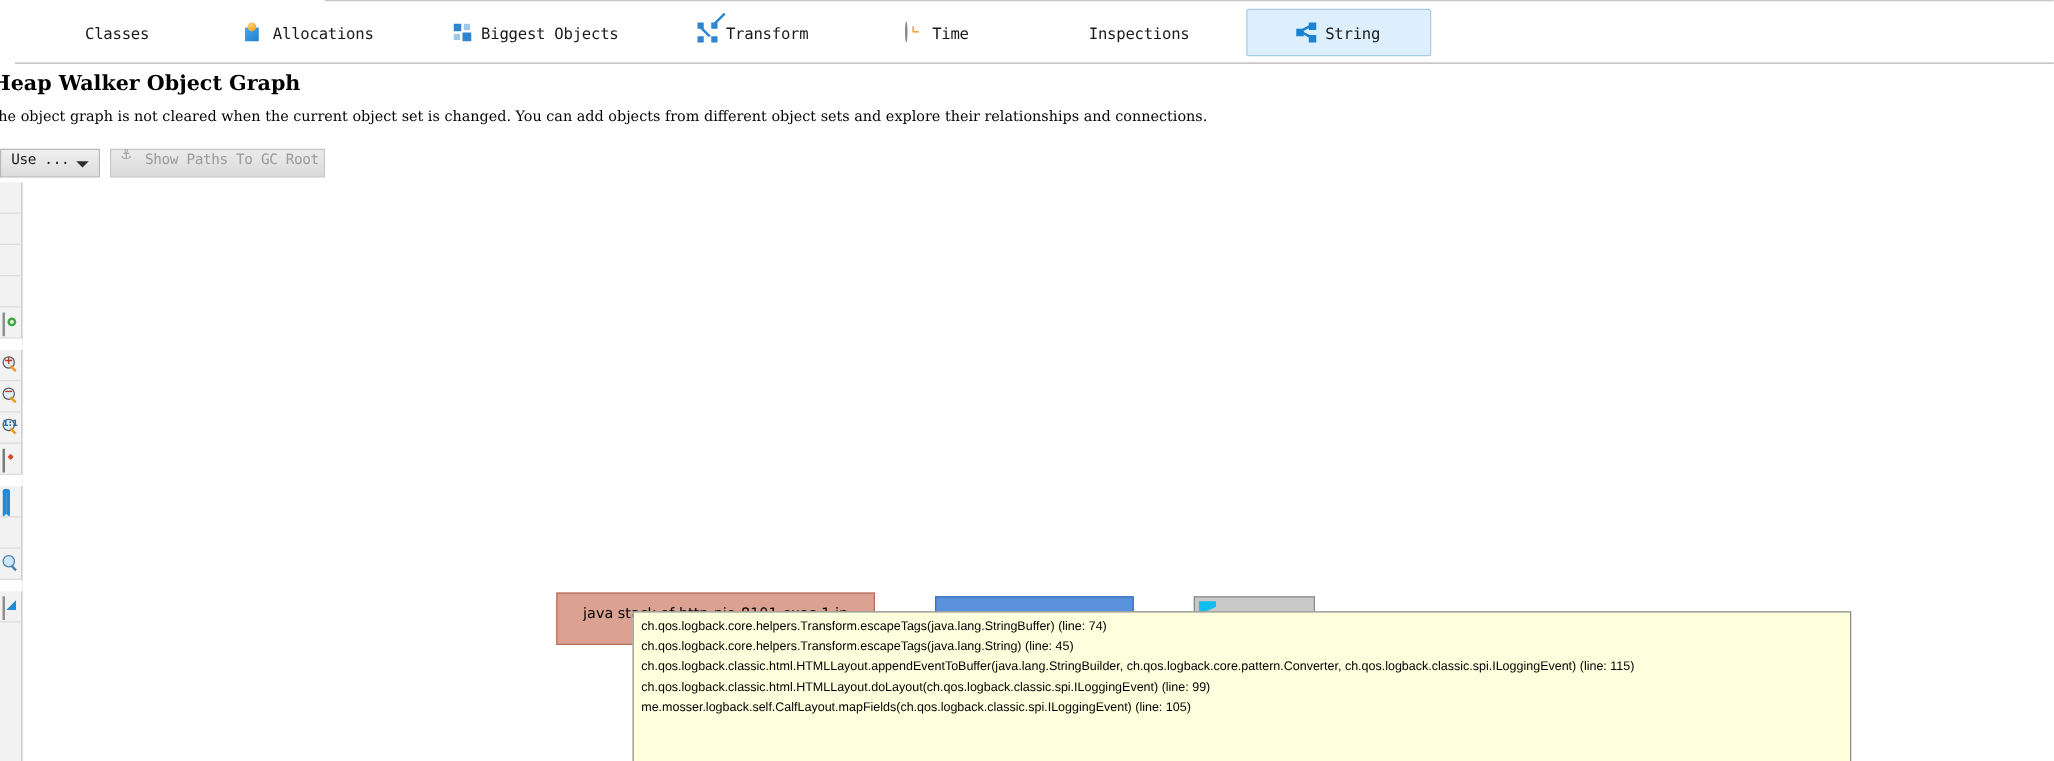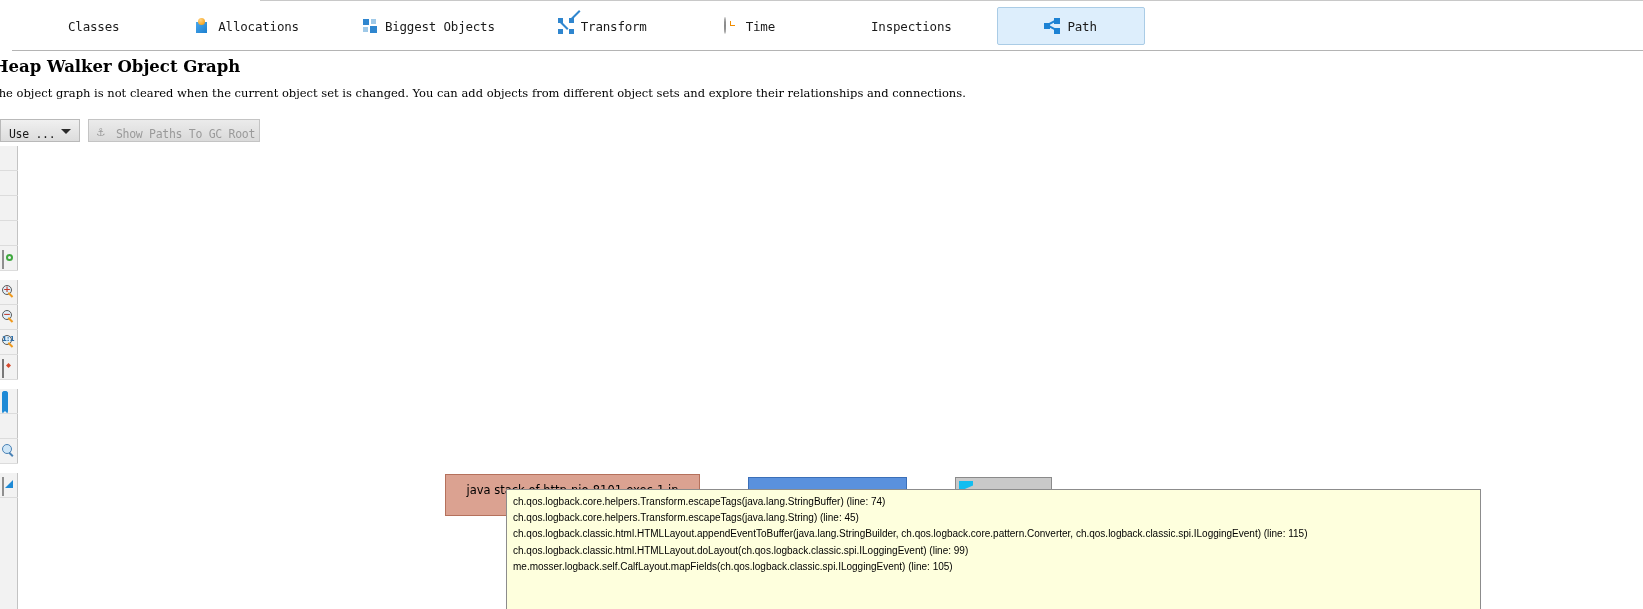--- a/index.html
+++ b/index.html
@@ -207,21 +207,21 @@
     position: absolute;
     left: 0; top: 117px;
     width: 1643px;
     height: 27px;
   }
   .btn {
     position: absolute;
     height: 23px;
     box-sizing: border-box;
     display: flex;
-    align-items: flex-end;
+    align-items: flex-start;
     gap: 6px;
     padding: 0 8px;
     font-family: "DejaVu Sans Mono", "Liberation Mono", monospace;
     font-size: 11.5px;
     letter-spacing: -0.3px;
     background: linear-gradient(#f0f0f0, #dcdcdc);
     border: 1px solid #b9b9b9;
     color: #1a1a1a;
     white-space: nowrap;
     cursor: default;
@@ -557,21 +557,21 @@
     <div class="tab selected" style="margin-left:30px; width:148px; justify-content:center;">
       <span class="ticon">
         <span class="ic-graph">
             <i class="n1"></i>
             <i class="n2"></i>
             <i class="n3"></i>
             <i class="e1"></i>
             <i class="e2"></i>
           </span>
       </span>
-      <span>Path</span>
+      <span>String</span>
     </div>
 
   </div>
 </div>
 
 <div class="page-title">Heap Walker Object Graph</div>
 <div class="page-desc">The object graph is not cleared when the current object set is changed. You can add objects from different object sets and explore their relationships and connections.</div>
 
 <div class="action-bar">
   <div class="btn" id="btn-use">

